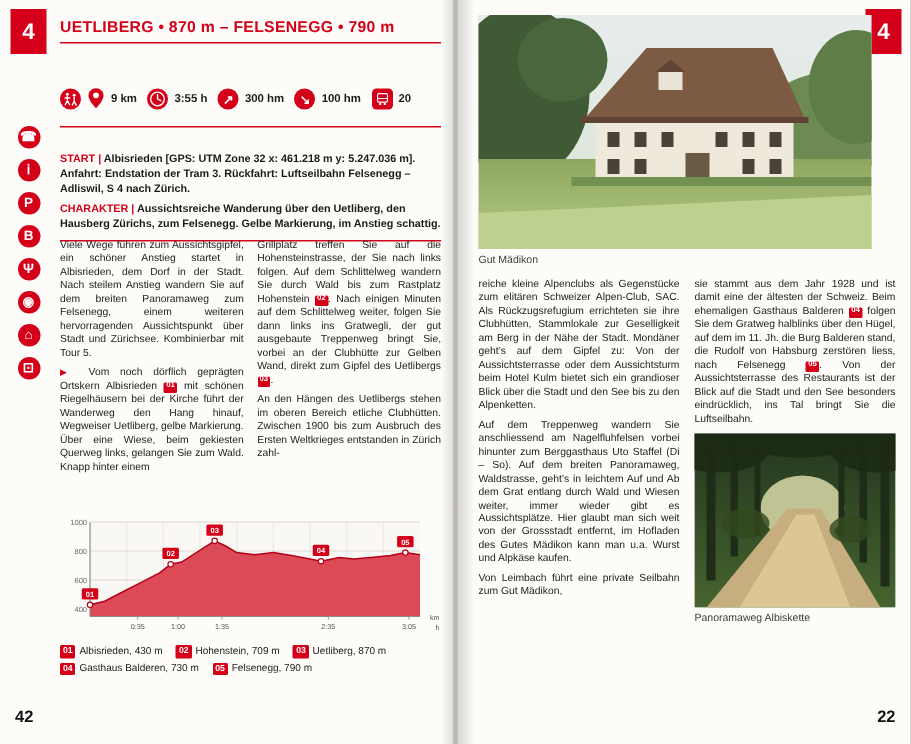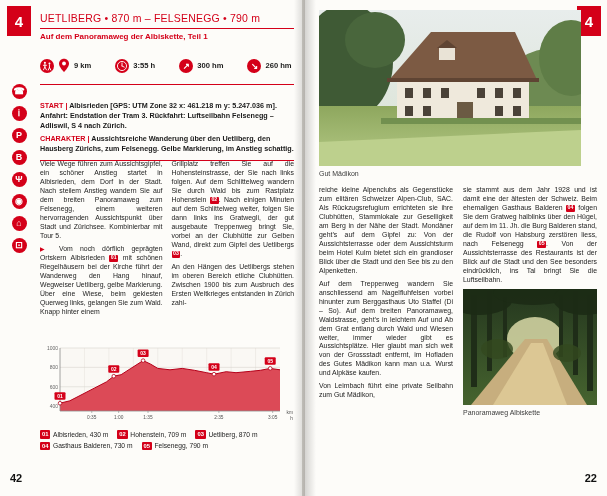--- a/index.html
+++ b/index.html
@@ -15,31 +15,31 @@
   .tab{ position:absolute; top:6px; width:24px; height:30px; background:var(--red); color:#fff;
         font-size:15px; font-weight:bold; display:flex; align-items:center; justify-content:center; }
   .tab-l{ left:7px; } .tab-r{ right:6px; }
 
   
   .sidebar{ position:absolute; left:9px; top:84px; width:20px; display:flex; flex-direction:column; gap:7px; align-items:center; }
   .sicon{ width:15px; height:15px; border-radius:50%; background:var(--red); color:#fff;
           font-size:9px; line-height:15px; text-align:center; font-weight:bold; }
 
   .header{ position:absolute; left:40px; top:12px; width:254px; }
-  .title{ color:var(--red); font-weight:normal; font-size:10.5px; letter-spacing:.2px; white-space:nowrap; }
+  .title{ color:var(--red); font-weight:bold; font-size:10.5px; letter-spacing:.2px; white-space:nowrap; }
   .rule{ height:1px; background:var(--red); margin:4px 0 3px 0; }
   .subtitle{ color:var(--red); font-weight:bold; font-size:8px; }
 
   .stats{ position:absolute; left:40px; top:58px; width:254px; display:flex; align-items:center; gap:4px; }
   .cic{ width:14px; height:14px; border-radius:50%; background:var(--red); color:#fff; flex:0 0 auto;
         display:flex; align-items:center; justify-content:center; font-size:8.5px; font-weight:bold; }
   .sqic{ width:14px; height:14px; border-radius:3px; background:var(--red); flex:0 0 auto;
          display:flex; align-items:center; justify-content:center; }
   .pinic{ width:12px; height:15px; flex:0 0 auto; }
-  .sv{ font-size:7.6px; font-weight:bold; color:#1c1c1c; white-space:nowrap; margin-right:20px; }
+  .sv{ font-size:7.6px; font-weight:bold; color:#1c1c1c; white-space:nowrap; margin-right:3px; }
 
   .infoblock{ position:absolute; left:40px; top:84px; width:254px;
               border-top:1px solid var(--red); border-bottom:1px solid var(--red);
               padding:16px 0 5px 0; font-size:7.2px; line-height:1.38; color:#1a1a1a; font-weight:600; }
   .infoblock p{ margin-bottom:3px; text-align:left; }
   .infoblock p:last-child{ margin-bottom:1px; }
   .ilabel{ color:var(--red); font-weight:bold; }
   .ibold{ font-weight:bold; }
 
   .cols{ position:absolute; left:40px; top:160px; width:254px; height:180px; display:flex; gap:9px; overflow:hidden; }
@@ -82,21 +82,20 @@
         <div class="sicon">B</div>
         <div class="sicon">Ψ</div>
         <div class="sicon">◉</div>
         <div class="sicon">⌂</div>
         <div class="sicon">⊡</div>
       </div>
 
     <div class="header">
       <div class="title">UETLIBERG • 870 m – FELSENEGG • 790 m</div>
       <div class="rule"></div>
-      <div class="subtitle">Auf dem Panoramaweg der Albiskette, Teil 1</div>
     </div>
 
     <div class="stats">
       <span class="cic">
         <svg width="14" height="14" viewBox="0 0 20 20">
             <g stroke="#fff" stroke-width="1.3" fill="none" stroke-linecap="round">
           <circle cx="7" cy="5.5" r="1.5" fill="#fff" stroke="none"></circle>
               <path d="M7 7.5 L7 11.5 M7 11.5 L5 15.5 M7 11.5 L9.2 15.5 M4.8 9 L9.2 9"></path>
           <circle cx="13.5" cy="6.5" r="1.4" fill="#fff" stroke="none"></circle>
               <path d="M13.5 8.3 L13.5 12 M13.5 12 L11.8 15.8 M13.5 12 L15.4 15.8"></path>
@@ -113,21 +112,21 @@
       <span class="cic">
         <svg width="14" height="14" viewBox="0 0 20 20">
             <circle cx="10" cy="10" r="6.5" fill="none" stroke="#fff" stroke-width="1.3"></circle>
             <path d="M10 10 L10 5.6 M10 10 L13.2 11.6" stroke="#fff" stroke-width="1.3" stroke-linecap="round"></path>
           </svg>
       </span>
       <span class="sv">3:55 h</span>
       <span class="cic">↗</span>
       <span class="sv">300 hm</span>
       <span class="cic">↘</span>
-      <span class="sv">260 hm</span>
+      <span class="sv">100 hm</span>
       <span class="sqic">
         <svg width="12" height="12" viewBox="0 0 20 20">
             <rect x="4.5" y="4" width="11" height="9.5" rx="1.5" fill="none" stroke="#fff" stroke-width="1.2"></rect>
             <line x1="4.5" y1="9.5" x2="15.5" y2="9.5" stroke="#fff" stroke-width="1.1"></line>
             <circle cx="7.5" cy="15.5" r="1.3" fill="#fff"></circle>
             <circle cx="12.5" cy="15.5" r="1.3" fill="#fff"></circle>
           </svg>
       </span>
       <span class="sv">20</span>
     </div>

